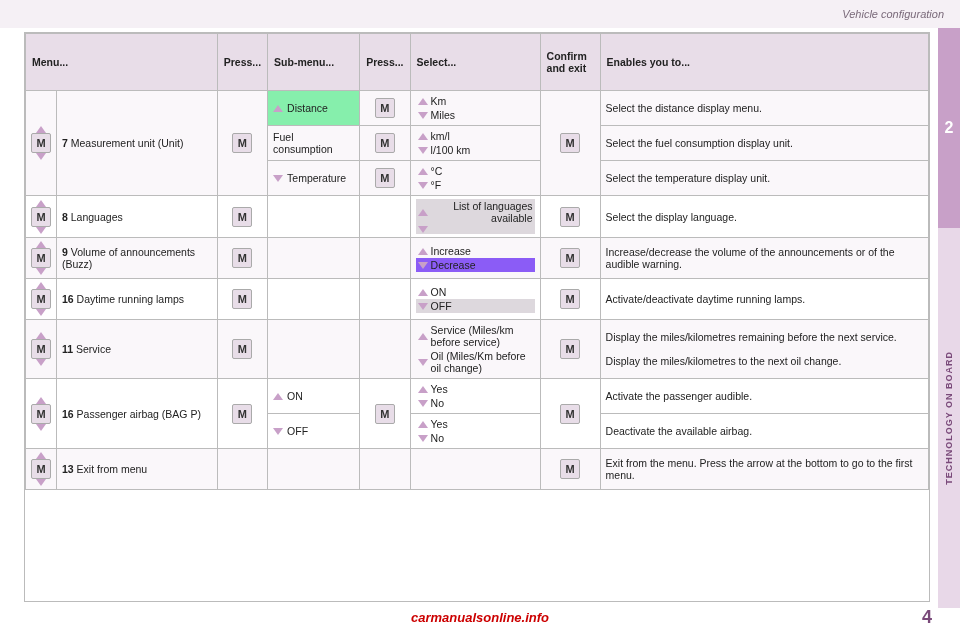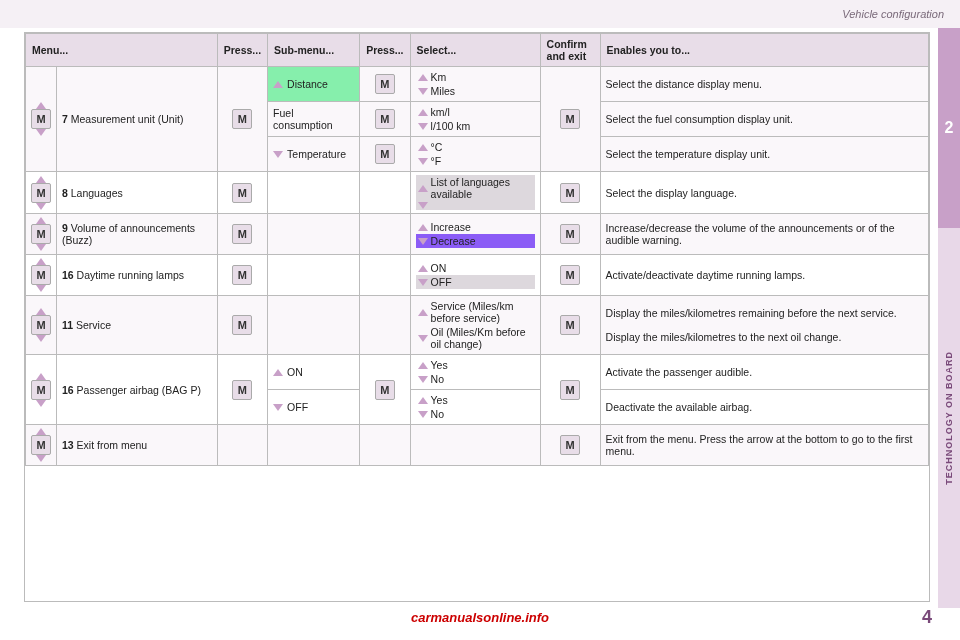--- a/index.html
+++ b/index.html
@@ -110,21 +110,21 @@
 
     table.main-table {
       width: 100%;
       border-collapse: collapse;
       font-size: 10.5px;
     }
 
     table.main-table th {
       background: #e8dde8;
       border: 1px solid #bbb;
-      padding: 4px 6px;
+      padding: 16px 6px;
       text-align: left;
       font-weight: bold;
       font-size: 10.5px;
       color: #222;
     }
 
     table.main-table td {
       border: 1px solid #bbb;
       padding: 3px 5px;
       vertical-align: middle;
@@ -172,20 +172,21 @@
     }
 
     .select-item {
       display: flex;
       align-items: center;
       gap: 3px;
       padding: 1px 2px;
     }
     .select-item.hl {
       background: #ddd8ee;
+      text-align: right;
     }
 
   </style>
 </head>
 <body>
 
 <div class="page-bg"></div>
 
 <div class="top-bar">
   <span class="top-bar-title">Vehicle configuration</span>

